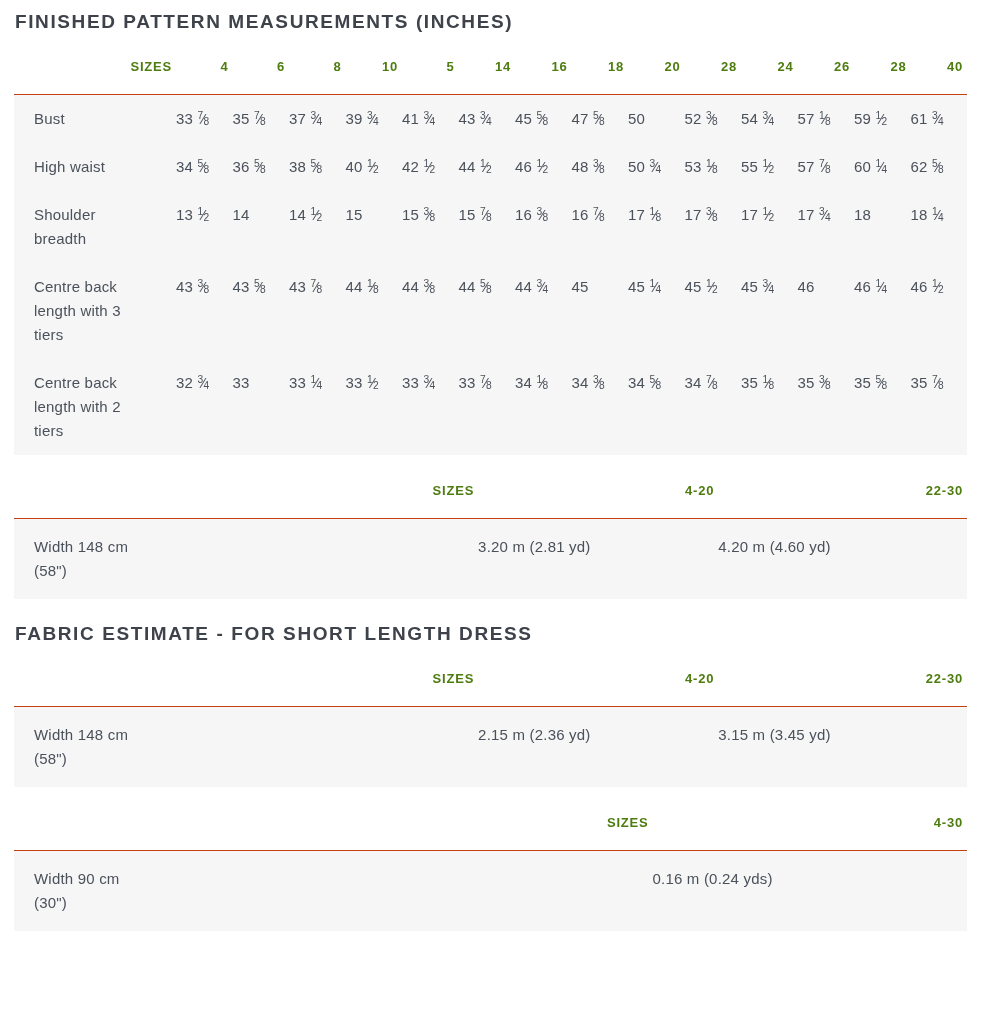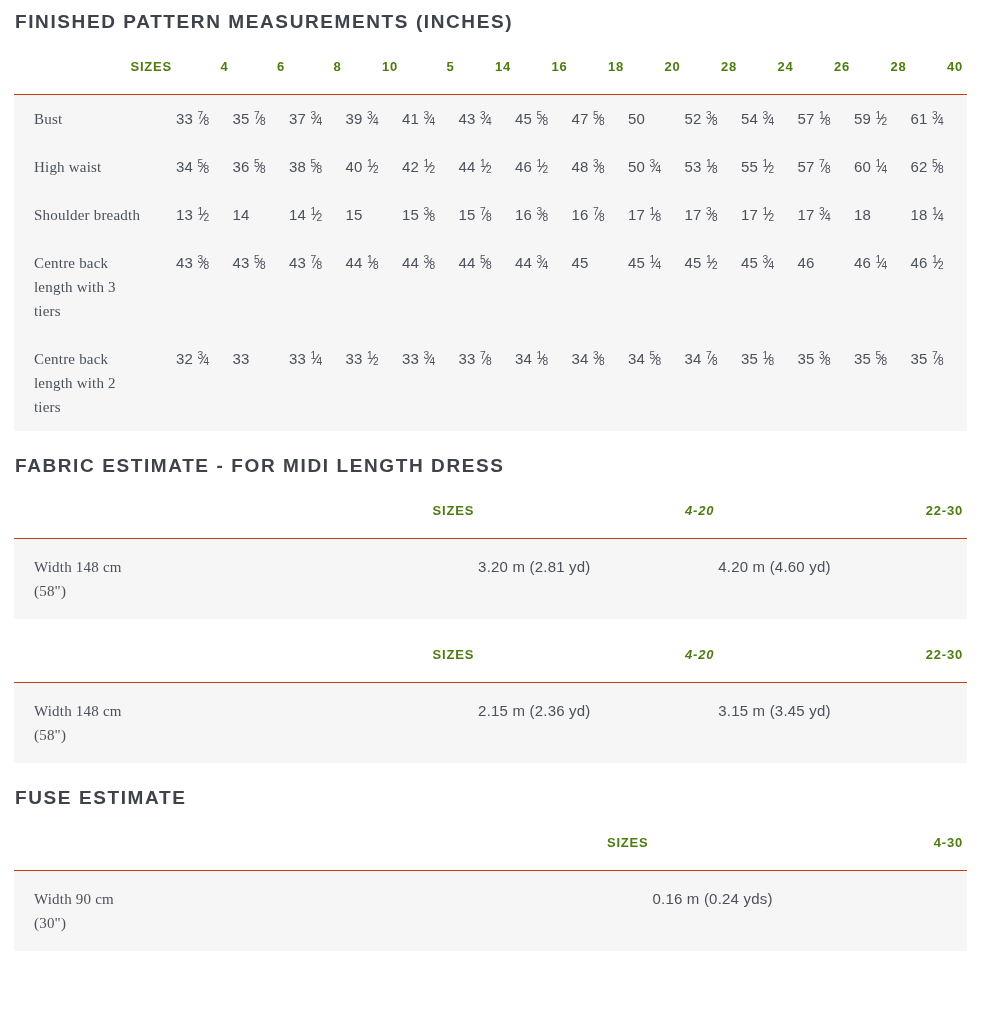--- a/index.html
+++ b/index.html
@@ -47,23 +47,23 @@
     color: #4b515a;
     padding: 12px 4px 12px 0;
     line-height: 24px;
     vertical-align: top;
   }
   tbody td:first-child { padding-left: 20px; }
   .t-fabric tbody td, .t-fuse tbody td { padding-top: 16px; padding-bottom: 16px; }
   
   .t-measure th:first-child, .t-measure td:first-child { width: 162px; }
   .t-fabric th:nth-child(1) { width: 48.7%; }
-  .t-fabric th:nth-child(2) { width: 25.2%; font-style: italic; }
+  .t-fabric th:nth-child(2) { width: 25.2%; }
   .t-fuse th:nth-child(1) { width: 67%; }
-  .row-label { max-width: 112px; font-family: Liberation Serif, serif; }
+  .row-label { max-width: 112px; }
   
   .fr { white-space: nowrap; letter-spacing: 0; }
   .fr sup, .fr sub { font-size: 0.68em; line-height: 0; }
   .fr sup { vertical-align: 0.5em; }
   .fr sub { vertical-align: -0.12em; }
   .fr .sl { font-size: 0.95em; margin: 0 -1px; }
 </style>
 </head>
 <body>
 
@@ -184,62 +184,61 @@
               <td>34 <span class="fr"><sup>7</sup><span class="sl">⁄</span><sub>8</sub></span></td>
               <td>35 <span class="fr"><sup>1</sup><span class="sl">⁄</span><sub>8</sub></span></td>
               <td>35 <span class="fr"><sup>3</sup><span class="sl">⁄</span><sub>8</sub></span></td>
               <td>35 <span class="fr"><sup>5</sup><span class="sl">⁄</span><sub>8</sub></span></td>
               <td>35 <span class="fr"><sup>7</sup><span class="sl">⁄</span><sub>8</sub></span></td>
             </tr>
           </tbody>
         </table>
       </section>
       <section class="section-block">
-        <h2 class="section-title">FABRIC ESTIMATE - FOR MIDI LENGTH DRESS</h2>
         <table class="t-fabric">
           <thead>
             <tr>
               <th>SIZES</th>
               <th>4-20</th>
               <th>22-30</th>
             </tr>
           </thead>
           <tbody>
             <tr>
               <td>
                 <div class="row-label">Width 148 cm (58")</div>
               </td>
               <td>3.20 m (2.81 yd)</td>
               <td>4.20 m (4.60 yd)</td>
             </tr>
           </tbody>
         </table>
       </section>
       <section class="section-block">
+        <h2 class="section-title">FABRIC ESTIMATE - FOR SHORT LENGTH DRESS</h2>
         <table class="t-fabric">
           <thead>
             <tr>
               <th>SIZES</th>
               <th>4-20</th>
               <th>22-30</th>
             </tr>
           </thead>
           <tbody>
             <tr>
               <td>
                 <div class="row-label">Width 148 cm (58")</div>
               </td>
               <td>2.15 m (2.36 yd)</td>
               <td>3.15 m (3.45 yd)</td>
             </tr>
           </tbody>
         </table>
       </section>
       <section class="section-block">
-        <h2 class="section-title">FUSE ESTIMATE</h2>
         <table class="t-fuse">
           <thead>
             <tr>
               <th>SIZES</th>
               <th>4-30</th>
             </tr>
           </thead>
           <tbody>
             <tr>
               <td>

